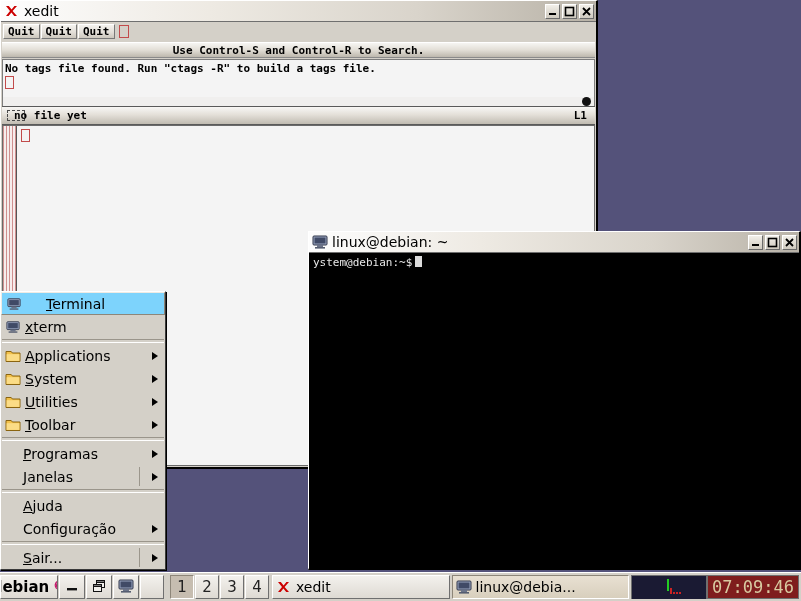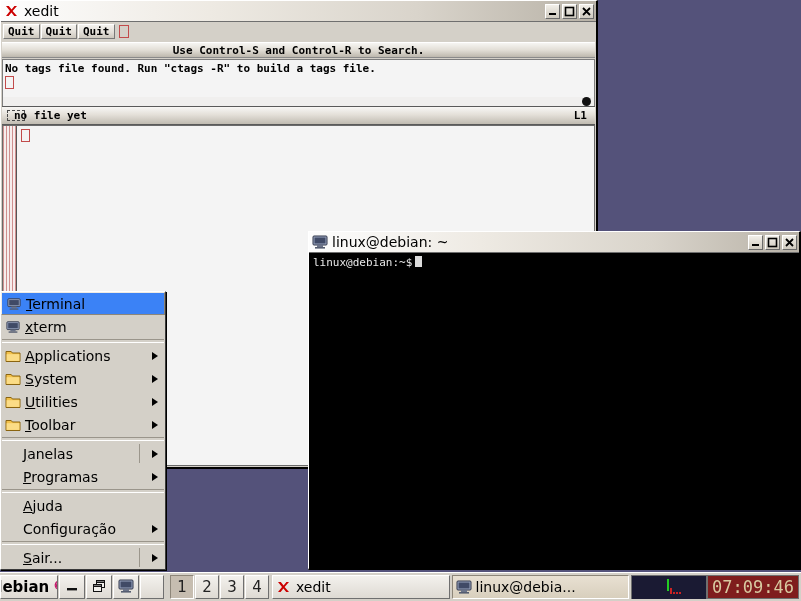--- a/index.html
+++ b/index.html
@@ -168,23 +168,23 @@
     box-sizing:border-box;
     box-shadow: 1px 1px 0 #000;
     font-family:"DejaVu Sans", sans-serif;
   }
   .mi {
     height:23px; display:flex; align-items:center;
     padding-left:4px; box-sizing:border-box; position:relative;
     font-size:14px; color:#000;
   }
   .mi.sel {
-    background:#3b82f6;
+    background:#7dd3fc;
     border-top:1px solid #efebe4; border-left:1px solid #efebe4;
-    border-right:1px solid #8d8679; border-bottom:1px solid #8d8679;
+    border-right:1px solid #8d8679; border-bottom:1px solid #8d8679;gap:20px;
   }
   .mi .micon { width:16px; height:14px; margin-right:4px; flex:0 0 auto; display:block;}
   .mi .mlabel { white-space:nowrap; }
   .mi .mlabel u { text-decoration: underline; }
   .mi .arrow {
     position:absolute; right:7px; top:50%; transform:translateY(-50%);
     width:0;height:0; border-left:6px solid #000;
     border-top:4px solid transparent; border-bottom:4px solid transparent;
   }
   .mi .sepbar {
@@ -344,21 +344,21 @@
             </svg>
         </span>
         <span class="tbtn">
           <svg width="11" height="11" viewBox="0 0 11 11">
               <path d="M2 2 L9 9 M9 2 L2 9" stroke="#000" stroke-width="1.8" fill="none"></path>
             </svg>
         </span>
       </span>
     </div>
     <div class="termbody">
-      <div class="termline"><span>linux@debian:~$</span><span class="cursor"></span></div>
+      <div class="termline"><span>ystem@debian:~$</span><span class="cursor"></span></div>
     </div>
   </div>
 
   <div id="rootmenu">
 
   <div class="mi sel">
         <span class="micon"><svg width="16" height="14" viewBox="0 0 16 16">
             <rect x="1" y="2" width="14" height="9" rx="1" fill="#9aa6c0" stroke="#30364a" stroke-width="1"></rect>
             <rect x="2.5" y="3.5" width="11" height="6" fill="#404a66"></rect>
             <rect x="5" y="11" width="6" height="2" fill="#6b7388"></rect>
@@ -403,26 +403,26 @@
       <div class="mi">
         <span class="micon"><svg width="16" height="14" viewBox="0 0 16 14">
             <path d="M1 2.5 L6.2 2.5 L7.4 4 L15 4 L15 12.5 L1 12.5 Z" fill="#f3c14a" stroke="#8a6410" stroke-width="1"></path>
             <path d="M1.6 5.2 L14.4 5.2 L14.4 11.9 L1.6 11.9 Z" fill="#fbdc86"></path>
           </svg></span>
         <span class="mlabel"><u>T</u>oolbar</span>
         <span class="arrow"></span>
       </div>
       <div class="msep"></div>
       <div class="mi indent">
+        <span class="mlabel"><u>P</u>rogramas</span>
+        <span class="arrow"></span>
+      </div>
+      <div class="mi indent">
         <span class="mlabel"><u>J</u>anelas</span>
         <span class="sepbar"></span>
-        <span class="arrow"></span>
-      </div>
-      <div class="mi indent">
-        <span class="mlabel"><u>P</u>rogramas</span>
         <span class="arrow"></span>
       </div>
       <div class="msep"></div>
       <div class="mi indent">
         <span class="mlabel"><u>A</u>juda</span>
       </div>
       <div class="mi indent">
         <span class="mlabel">Confi<u>g</u>uração</span>
         <span class="arrow"></span>
       </div>

